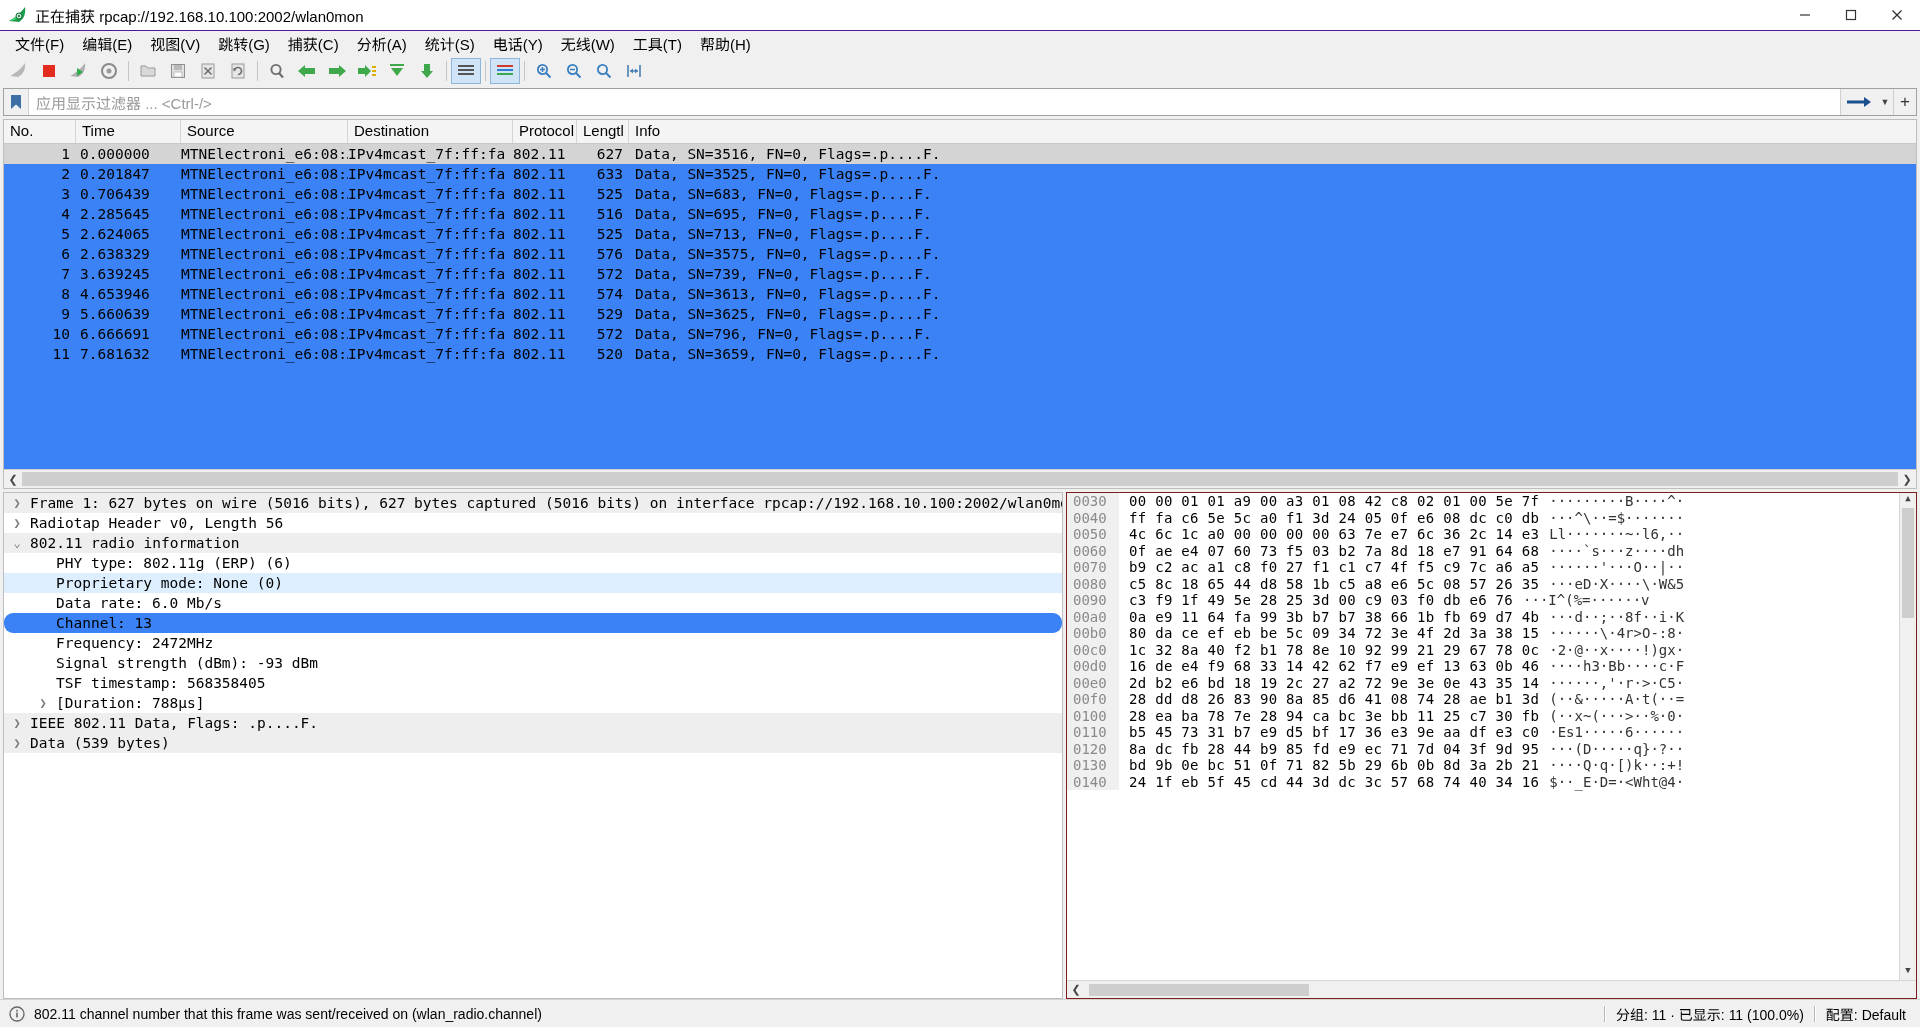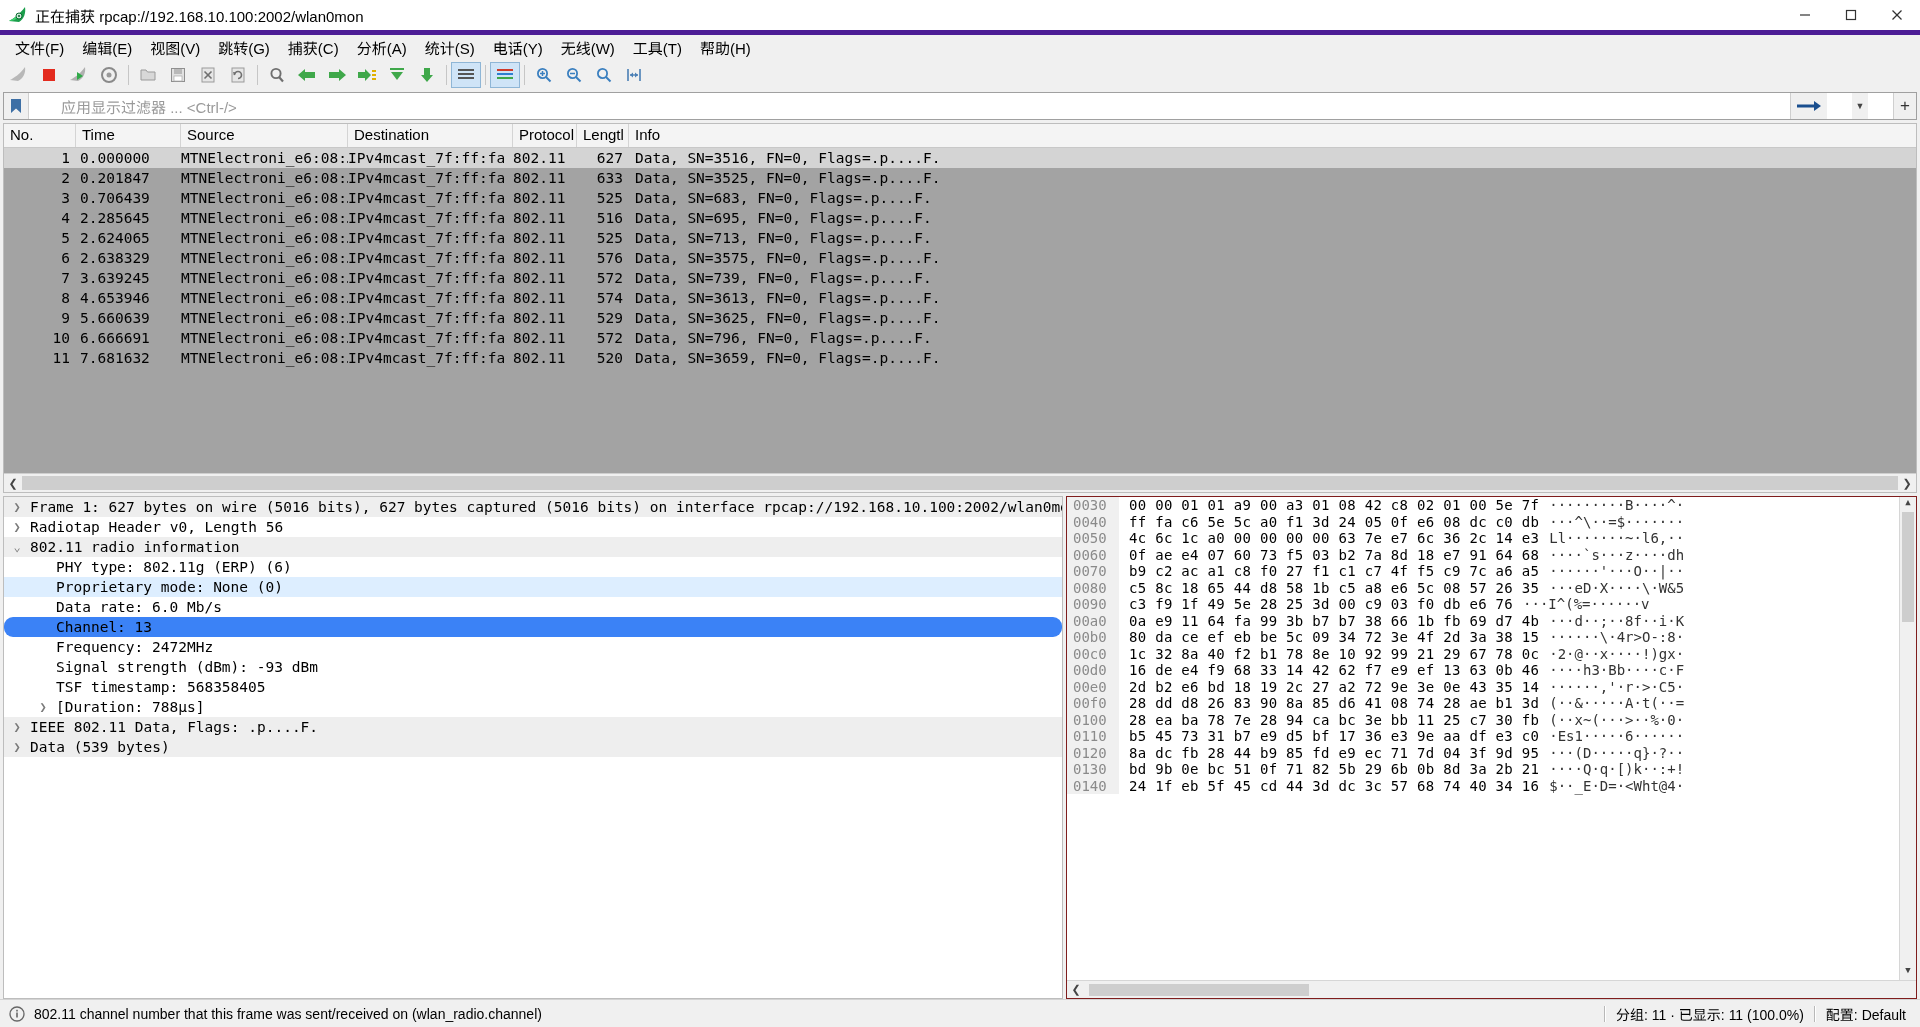--- a/index.html
+++ b/index.html
@@ -6,51 +6,51 @@
   body{
     width:1920px;height:1027px;overflow:hidden;
     font-family:"Liberation Sans","DejaVu Sans",sans-serif;
     font-size:15px;color:#000;background:#ffffff;
     -webkit-font-smoothing:antialiased;
   }
   .app{width:1920px;height:1027px;display:flex;flex-direction:column;background:#f0f0f0;}
 
   
   .titlebar{height:30px;min-height:30px;background:#ffffff;display:flex;align-items:center;
-            border-bottom:5px solid #4c1d95;position:relative;}
+            border-bottom:1px solid #4c1d95;position:relative;}
   .tb-icon{width:22px;height:22px;margin-left:7px;margin-right:6px;position:relative;flex:0 0 auto;}
   .tb-title{font-size:15px;color:#000;white-space:nowrap;overflow:hidden;}
   .tb-spacer{flex:1 1 auto;}
   .wbtns{display:flex;height:30px;}
   .wbtn{width:46px;height:30px;display:flex;align-items:center;justify-content:center;
         font-size:15px;color:#333;}
 
   
   .menubar{height:25px;min-height:25px;background:#f0f0f0;display:flex;align-items:center;padding-left:6px;}
   .menu-item{padding:3px 9px;font-size:15px;color:#000;white-space:nowrap;}
 
   
   .toolbar{height:30px;min-height:30px;background:#f0f0f0;display:flex;align-items:center;padding-left:4px;}
   .tbtn{width:30px;height:26px;display:flex;align-items:center;justify-content:center;position:relative;}
   .tbtn.on{background:#cfe4f7;border:1px solid #8fb6d6;box-sizing:border-box;}
   .tsep{width:1px;height:20px;background:#c6c6c6;margin:0 4px;}
 
   
   .filterbar{height:26px;min-height:26px;margin:2px 3px 3px 3px;display:flex;align-items:stretch;
-             border:1px solid #a0a0a0;background:#fff;gap:25px;}
+             border:1px solid #a0a0a0;background:#fff;}
   .f-book{width:24px;display:flex;align-items:center;justify-content:center;background:#f0f0f0;
           border-right:1px solid #cfcfcf;}
   .f-input{flex:1 1 auto;display:flex;align-items:center;padding-left:7px;color:#9a9a9a;font-size:15px;background:#fff;}
   .f-arrow{width:36px;display:flex;align-items:center;justify-content:center;background:#f0f0f0;border-left:1px solid #cfcfcf;}
   .f-caret{width:16px;display:flex;align-items:center;justify-content:center;background:#f0f0f0;font-size:9px;color:#444;}
   .f-plus{width:22px;display:flex;align-items:center;justify-content:center;background:#f0f0f0;
           border-left:1px solid #cfcfcf;font-size:17px;color:#333;}
 
   
-  .plist{background:#a3a3a3;border:1px solid #bdbdbd;margin:0 3px;display:flex;flex-direction:column;
+  .plist{background:#3b82f6;border:1px solid #bdbdbd;margin:0 3px;display:flex;flex-direction:column;
          height:368px;min-height:368px;}
   .pl-head{display:flex;height:23px;min-height:23px;background:#f4f4f4;border-bottom:1px solid #c8c8c8;
            font-size:15px;}
   .pl-head div{border-right:1px solid #d4d4d4;padding:2px 0 0 6px;box-sizing:border-box;overflow:hidden;white-space:nowrap;}
   .pl-body{flex:1 1 auto;overflow:hidden;font-family:"DejaVu Sans Mono","Liberation Mono",monospace;font-size:14.5px;}
   .prow{display:flex;height:20px;line-height:20px;white-space:nowrap;}
   .prow.sel{background:#d4d4d4;}
   .c-no{width:72px;text-align:right;padding-right:6px;box-sizing:border-box;}
   .c-time{width:105px;padding-left:4px;box-sizing:border-box;}
   .c-src{width:167px;overflow:hidden;box-sizing:border-box;}

